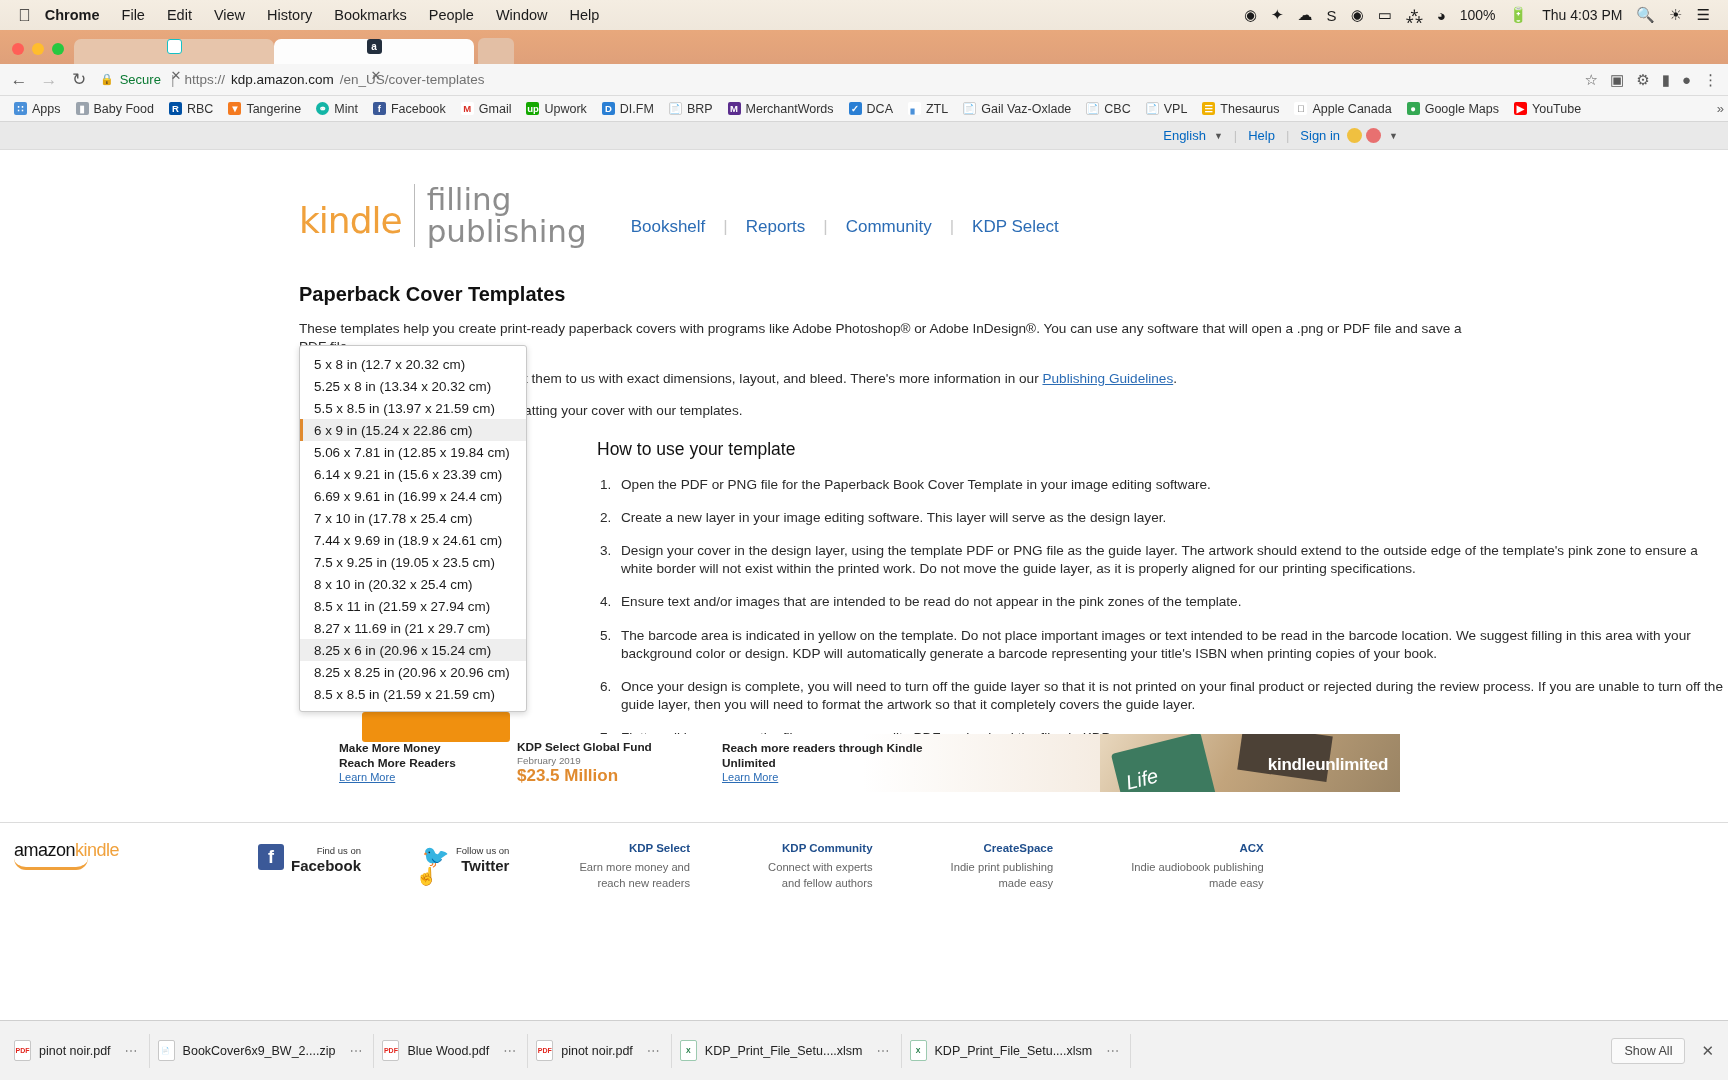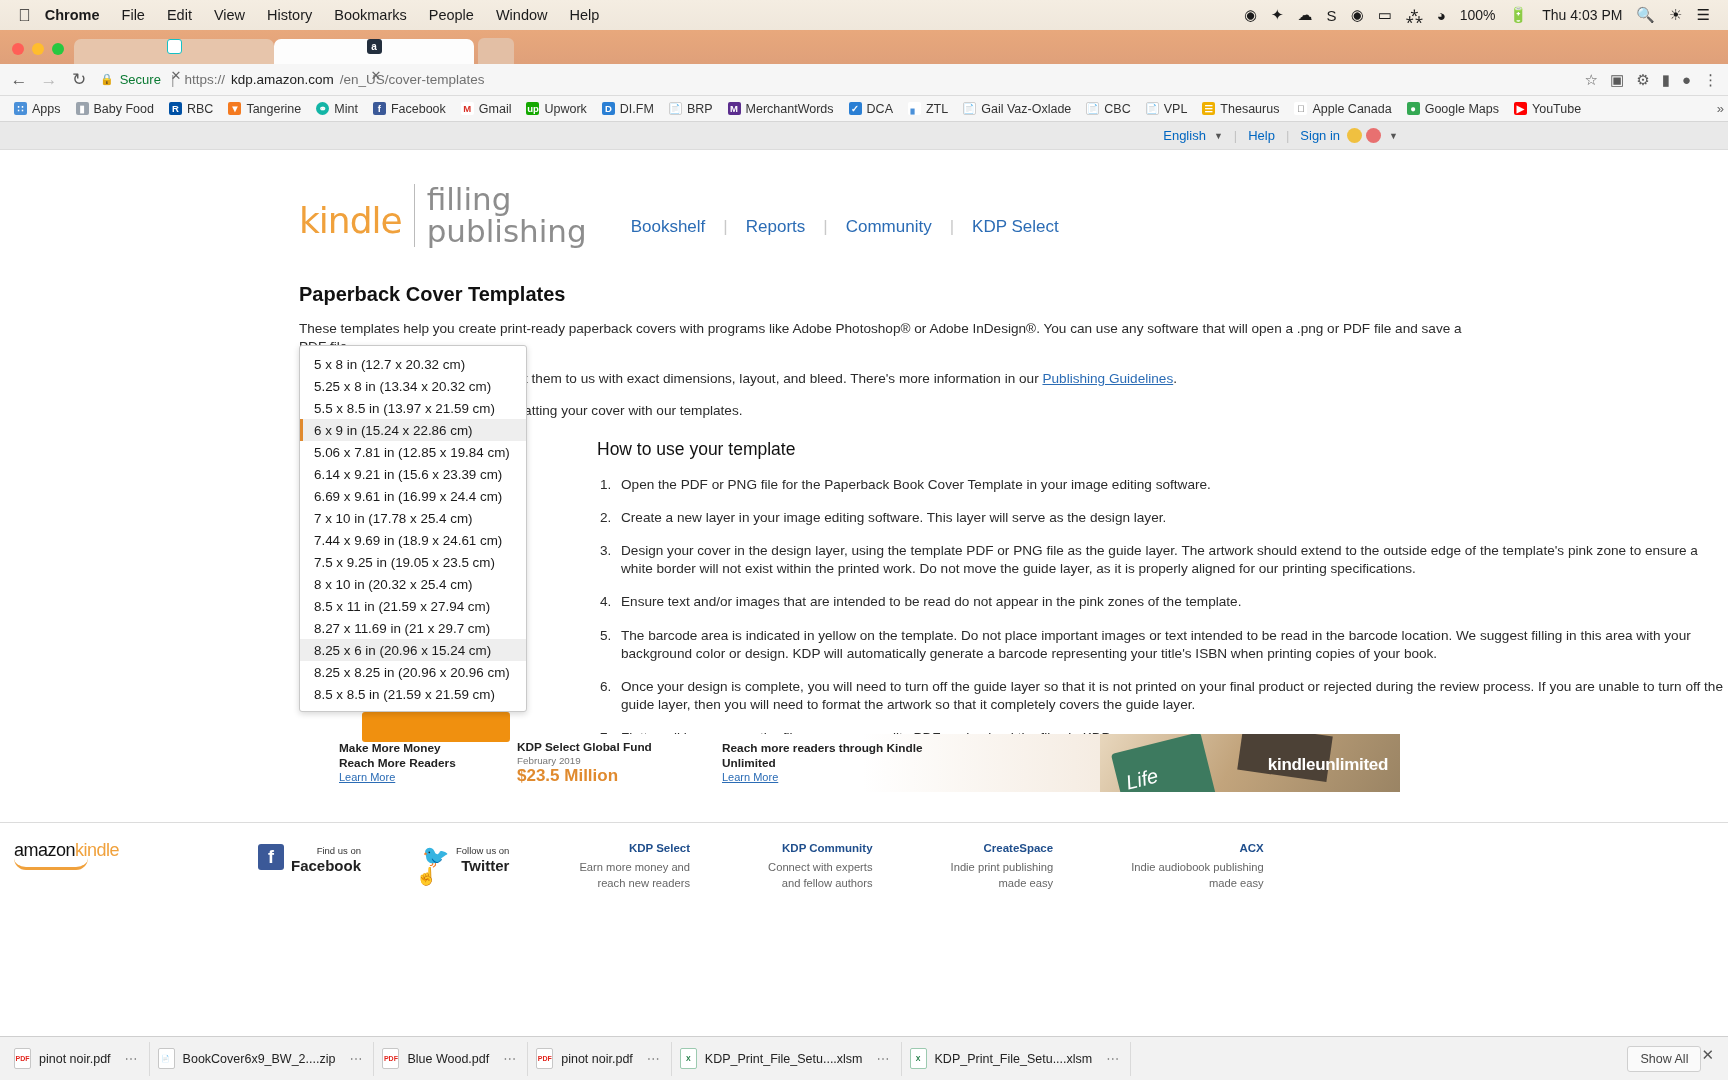--- a/index.html
+++ b/index.html
@@ -178,37 +178,37 @@
   .soc .sq.tw { background:#fff; color:#55acee; font-size:22px; }
   .soc .st { line-height:1.08; }
   .soc .st .s1 { font-size:9.5px; color:#333; }
   .soc .st .s2 { font-size:15px; font-weight:bold; color:#222; }
   .fcols { margin-left: 70px; display:flex; gap: 78px; }
   .fcol { font-size: 11.2px; color:#666; line-height:1.45; }
   .fcol .fh { color:#1f4e8c; font-weight:bold; font-size:11.5px; margin-bottom:2px; }
 
   
   .shelf {
-    position:absolute; left:0; bottom:0; width:100%; height: 44px;
+    position:absolute; left:0; bottom:0; width:100%; height: 60px;
     background:#f2f2f2; border-top:1px solid #cfcfcf;
     display:flex; align-items:center; padding: 0 6px;
   }
   .dl {
     display:flex; align-items:center; gap: 8px; height: 34px;
     padding: 0 10px 0 8px; border-right:1px solid #dadada; font-size: 12.5px; color:#222;
   }
   .dlico { width:17px; height:21px; background:#fff; border:1px solid #c7c7c7;
            border-radius:2px; position:relative; display:flex; align-items:center;
            justify-content:center; font-size:7px; font-weight:bold; flex:0 0 17px; }
   .dlico.pdf { color:#e2261e; }
   .dlico.xls { color:#1f7a44; border-color:#9ccab0; }
   .dlico.zip { color:#777; }
   .dlname { white-space:nowrap; }
   .dlmenu { color:#777; letter-spacing:1px; font-size:13px; padding-left: 6px; }
-  .shelf-right { margin-left:auto; display:flex; align-items:flex-start; padding-right: 8px; }
+  .shelf-right { margin-left:auto; display:flex; align-items:center; gap: 16px; padding-right: 8px; }
   .showall { background:#fafafa; border:1px solid #cfcfcf; border-radius:3px;
              padding: 5px 12px; font-size:12.5px; color:#444; }
   .shelfx { font-size: 15px; color:#555; }
 
   .cursor { position:absolute; left: 416px; top: 744px; font-size: 17px; z-index: 70; }
 </style>
 </head>
 <body>
 
 <div class="macbar">

